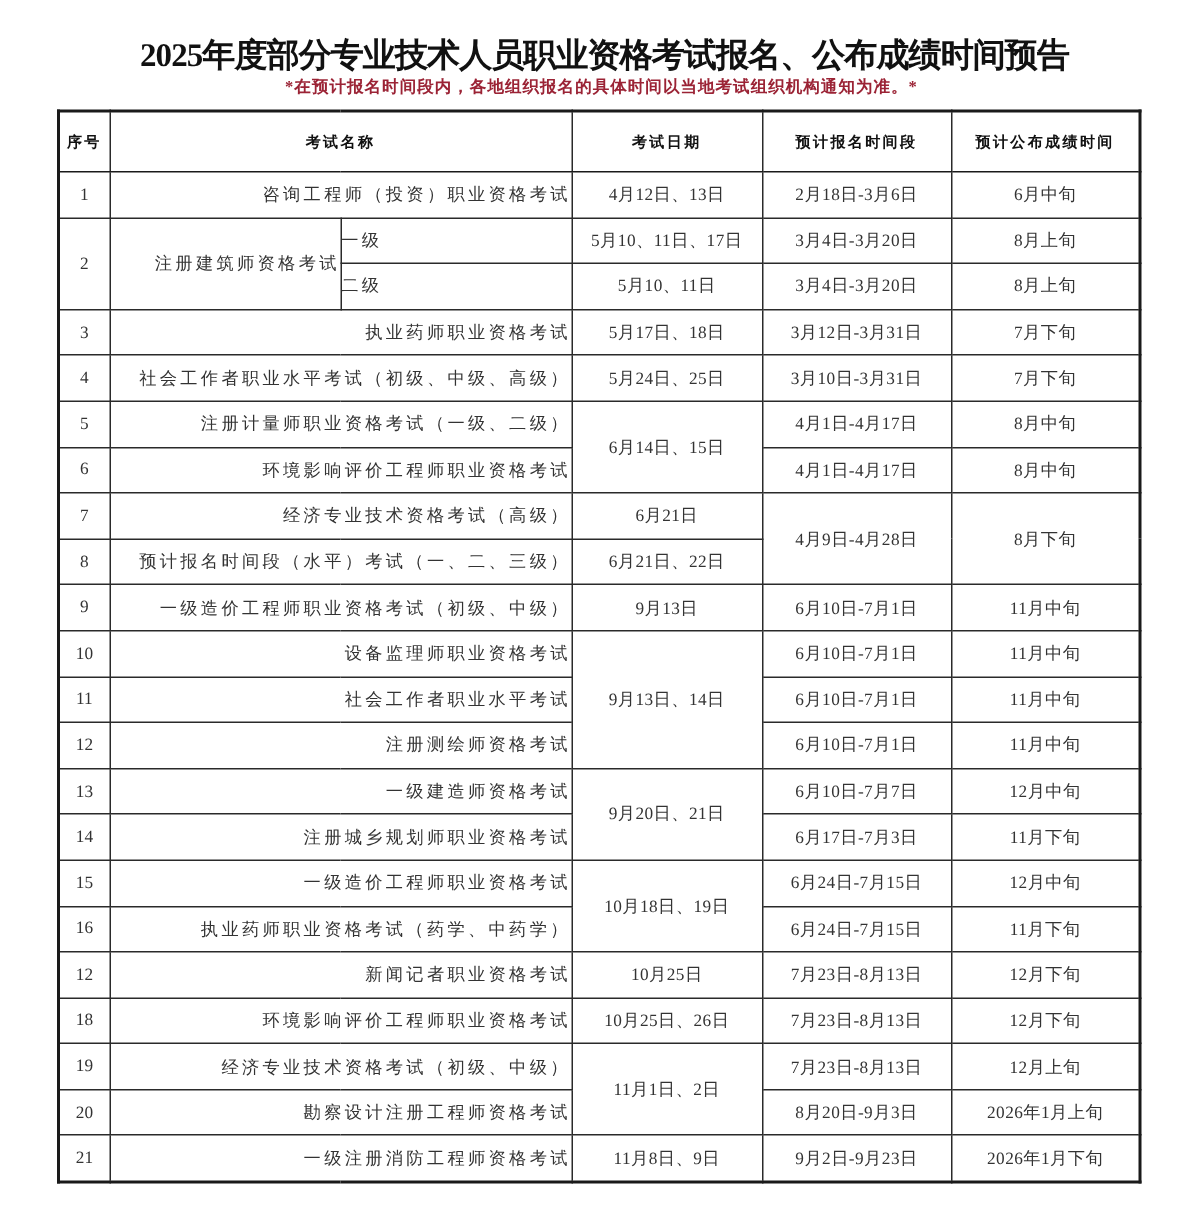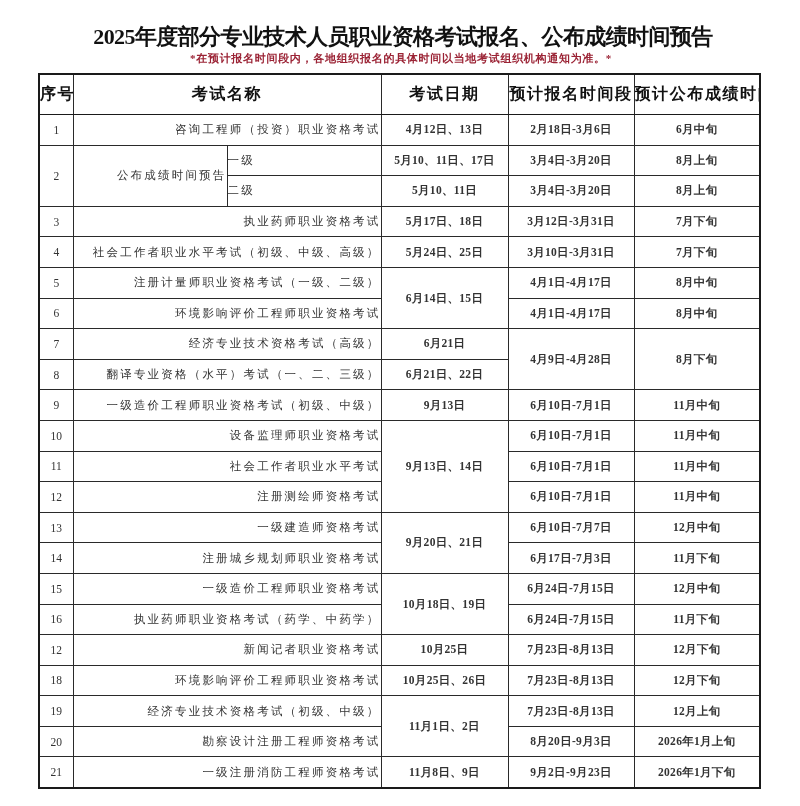--- a/index.html
+++ b/index.html
@@ -9,24 +9,24 @@
              font-size: 22px; line-height: 28px; font-weight: bold; color: #111;
              letter-spacing: -0.6px; white-space: nowrap; }
     .note { position: absolute; left: 0; top: 51px; width: 802px; text-align: center;
             font-size: 11px; line-height: 14px; font-weight: bold; letter-spacing: 0.7px;
             white-space: nowrap; }
     table.grid { position: absolute; left: 38px; top: 73px; width: 721px;
                  border-collapse: collapse; table-layout: fixed;
                  border: 2px solid #1a1a1a; }
     table.grid th, table.grid td { border: 1px solid #2a2a2a; padding: 0;
                  overflow: hidden; white-space: nowrap; }
-    table.grid th { height: 39px; font-size: 16px; font-weight: bold; letter-spacing: 1.6px;
+    table.grid th { height: 39px; font-size: 10px; font-weight: bold; letter-spacing: 1.6px;
                     text-align: center; color: #111; border-bottom: 1.5px solid #1a1a1a; margin-top: 20px; }
     table.grid td { height: 29.6px; font-size: 11.5px; color: #333; }
-    td.c { text-align: center; letter-spacing: 0.3px; font-weight: bold; }
+    td.c { text-align: center; letter-spacing: 0.3px; }
     td.no { text-align: center; font-size: 12px; }
     td.nm { text-align: right; padding-left: 10px; letter-spacing: 2.2px; }
     td.lv { text-align: left; padding-left: 10px; letter-spacing: 2.2px; }
   </style>
 </head>
 <body>
 
 <div class="title">2025年度部分专业技术人员职业资格考试报名、公布成绩时间预告</div>
 <div class="note" style="color:#9b2335">*在预计报名时间段内，各地组织报名的具体时间以当地考试组织机构通知为准。*</div>
 
@@ -53,21 +53,21 @@
     <tr>
       <td class="no">1</td>
       <td class="nm" colspan="2">咨询工程师（投资）职业资格考试</td>
       <td class="c">4月12日、13日</td>
       <td class="c">2月18日-3月6日</td>
       <td class="c">6月中旬</td>
     </tr>
 
     <tr>
       <td class="no" rowspan="2">2</td>
-      <td class="nm" rowspan="2">公布成绩时间预告</td>
+      <td class="nm" rowspan="2">注册建筑师资格考试</td>
       <td class="lv">一级</td>
       <td class="c">5月10、11日、17日</td>
       <td class="c">3月4日-3月20日</td>
       <td class="c">8月上旬</td>
     </tr>
 
     <tr>
       <td class="lv">二级</td>
       <td class="c">5月10、11日</td>
       <td class="c">3月4日-3月20日</td>
@@ -108,21 +108,21 @@
     <tr>
       <td class="no">7</td>
       <td class="nm" colspan="2">经济专业技术资格考试（高级）</td>
       <td class="c">6月21日</td>
       <td class="c" rowspan="2">4月9日-4月28日</td>
       <td class="c" rowspan="2">8月下旬</td>
     </tr>
 
     <tr>
       <td class="no">8</td>
-      <td class="nm" colspan="2">翻译专业资格（水平）考试（一、二、三级）</td>
+      <td class="nm" colspan="2">预计报名时间段（水平）考试（一、二、三级）</td>
       <td class="c">6月21日、22日</td>
     </tr>
 
     <tr>
       <td class="no">9</td>
       <td class="nm" colspan="2">一级造价工程师职业资格考试（初级、中级）</td>
       <td class="c">9月13日</td>
       <td class="c">6月10日-7月1日</td>
       <td class="c">11月中旬</td>
     </tr>

